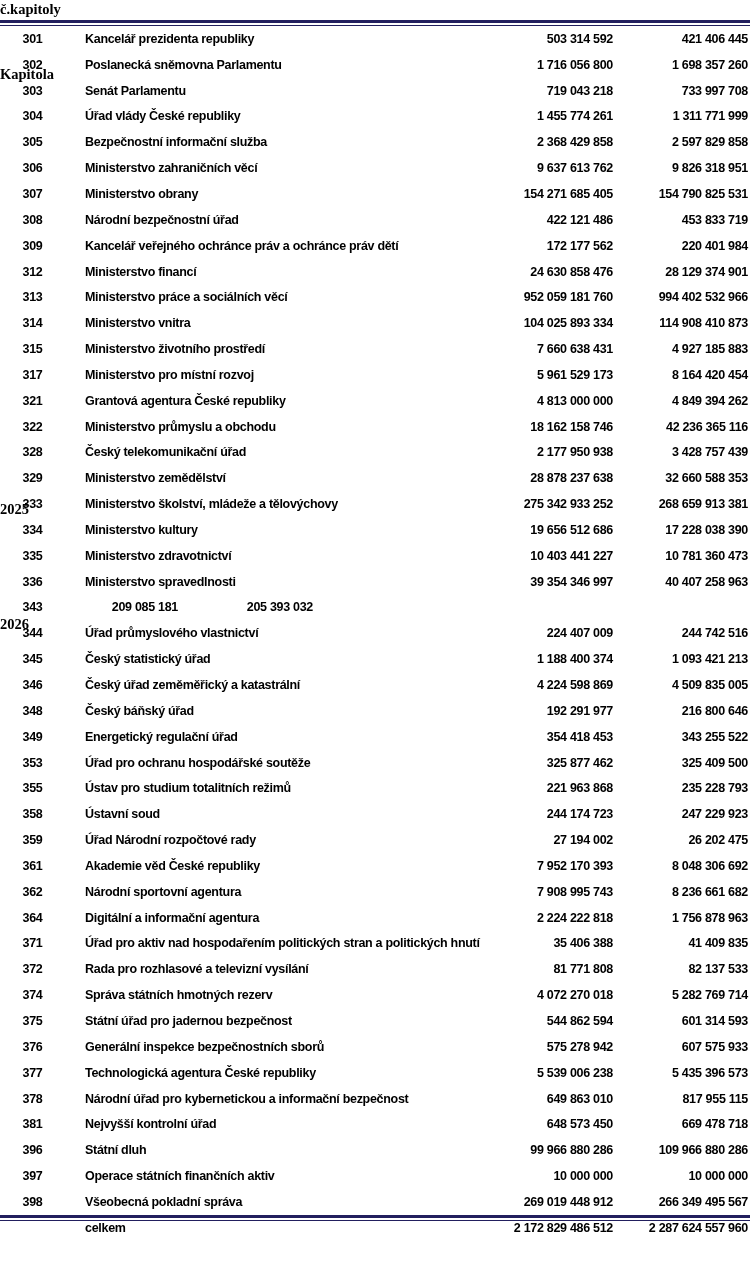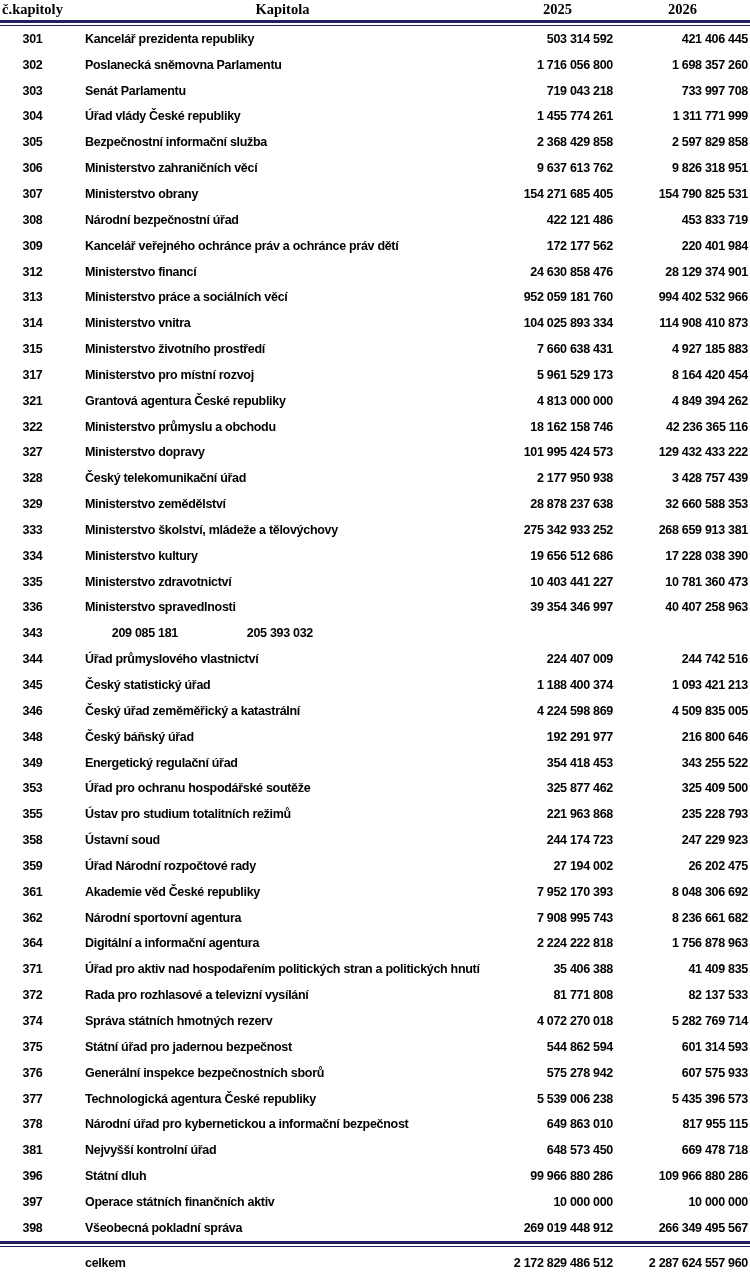--- a/index.html
+++ b/index.html
@@ -4,21 +4,21 @@
 <style>
   html, body { margin: 0; padding: 0; background: #ffffff; }
   body {
     width: 750px; height: 1278px; overflow: hidden;
     font-family: "Liberation Sans", sans-serif;
     color: #000000;
   }
   .doc { width: 750px; }
 
   
-  .head { display: flex; height: 20px; align-items: flex-start; }
+  .head { display: flex; height: 20px; align-items: flex-start; flex-direction: column; }
   .head > div {
     font-family: "Liberation Serif", serif;
     font-weight: bold; font-size: 14.5px; line-height: 18px;
     text-align: center; white-space: nowrap;
   }
   .h1 { flex: 0 0 65px; }
   .h2 { flex: 0 0 435px; }
   .h3 { flex: 0 0 115px; }
   .h4 { flex: 0 0 135px; }
 
@@ -33,21 +33,21 @@
   .row > div, .total > div {
     font-weight: bold; font-size: 12.5px; letter-spacing: -0.3px;
     white-space: nowrap; box-sizing: border-box;
   }
   .c1 { flex: 0 0 65px;  text-align: center; }
   .c2 { flex: 0 0 435px; text-align: left; padding-left: 20px; overflow: visible; }
   .c3 { flex: 0 0 115px; text-align: right; padding-right: 2px; }
   .c4 { flex: 0 0 135px; text-align: right; padding-right: 2px; }
 
   
-  .total { display: flex; height: 32px; align-items: center; }
+  .total { display: flex; height: 32px; }
 </style>
 </head>
 <body>
 
 <div class="doc">
 
   <div class="head">
     <div class="h1">č.kapitoly</div>
     <div class="h2">Kapitola</div>
     <div class="h3">2025</div>
@@ -166,26 +166,20 @@
     <div class="c4">4 849 394 262</div>
   </div>
 
   <div class="row">
     <div class="c1">322</div>
     <div class="c2">Ministerstvo průmyslu a obchodu</div>
     <div class="c3">18 162 158 746</div>
     <div class="c4">42 236 365 116</div>
   </div>
 
-  <div class="row">
-    <div class="c1">327</div>
-    <div class="c2">Ministerstvo dopravy</div>
-    <div class="c3">101 995 424 573</div>
-    <div class="c4">129 432 433 222</div>
-  </div>
 
   <div class="row">
     <div class="c1">328</div>
     <div class="c2">Český telekomunikační úřad</div>
     <div class="c3">2 177 950 938</div>
     <div class="c4">3 428 757 439</div>
   </div>
 
   <div class="row">
     <div class="c1">329</div>

